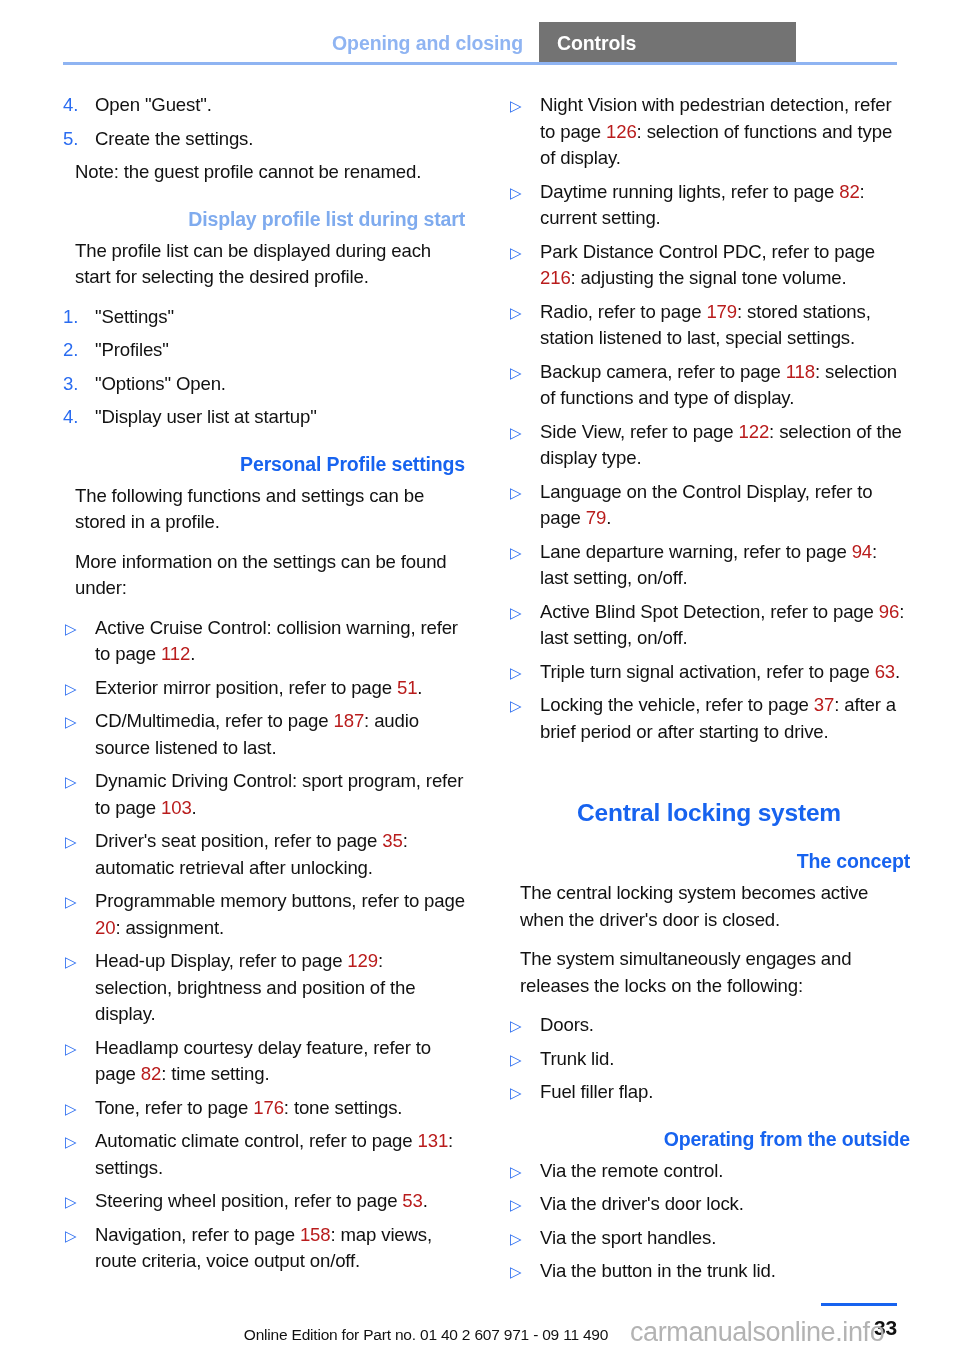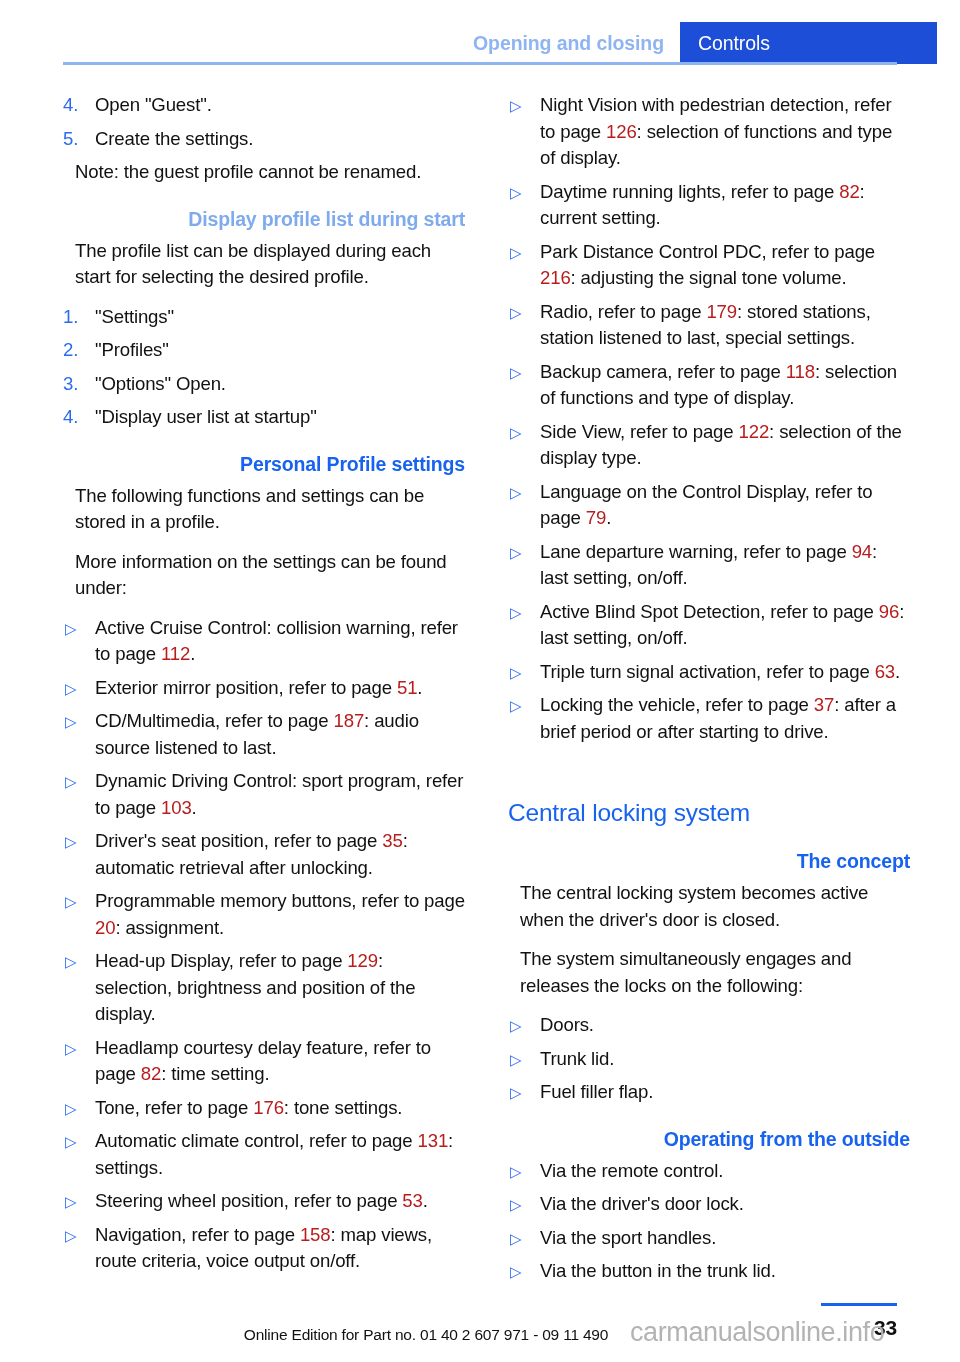--- a/index.html
+++ b/index.html
@@ -15,21 +15,21 @@
     position: relative;
     overflow: hidden;
     -webkit-font-smoothing: antialiased;
   }
 
   
   .page-header {
     position: absolute;
     left: 0;
     top: 0;
-    width: 937px;
+    width: 796px;
     height: 64px;
   }
   .header-tabs {
     position: absolute;
     right: 0;
     top: 22px;
     height: 42px;
     display: flex;
     align-items: stretch;
   }
@@ -42,23 +42,23 @@
     color: #8fb4f2;
     letter-spacing: -0.1px;
     background: #ffffff;
   }
   .tab-active {
     display: flex;
     align-items: center;
     padding: 0 14px 0 18px;
     min-width: 225px;
     font-size: 19.5px;
-    font-weight: normal;
+    font-weight: bold;
     color: #ffffff;
-    background: #1d4ed8;
+    background: #737373;
     letter-spacing: -0.1px;
   }
   .header-rule {
     position: absolute;
     left: 63px;
     top: 62px;
     width: 834px;
     height: 3px;
     background: #8fb4f2;
   }
@@ -82,24 +82,25 @@
   .para {
     font-size: 18.6px;
     line-height: 26.5px;
     color: #111111;
     margin: 0 0 13px 12px;
     letter-spacing: -0.15px;
   }
   h2.section-title {
     font-size: 24.5px;
     line-height: 30px;
-    font-weight: normal;
+    font-weight: bold;
     color: #1763ef;
     margin: 22px 0 9px 0;
     letter-spacing: -0.2px;
+    text-align: center;
   }
   h3.sub-title {
     font-size: 19.5px;
     line-height: 26px;
     font-weight: bold;
     color: #1763ef;
     margin: 20px 0 6px 0;
     letter-spacing: -0.15px;
     text-align: right;
   }

